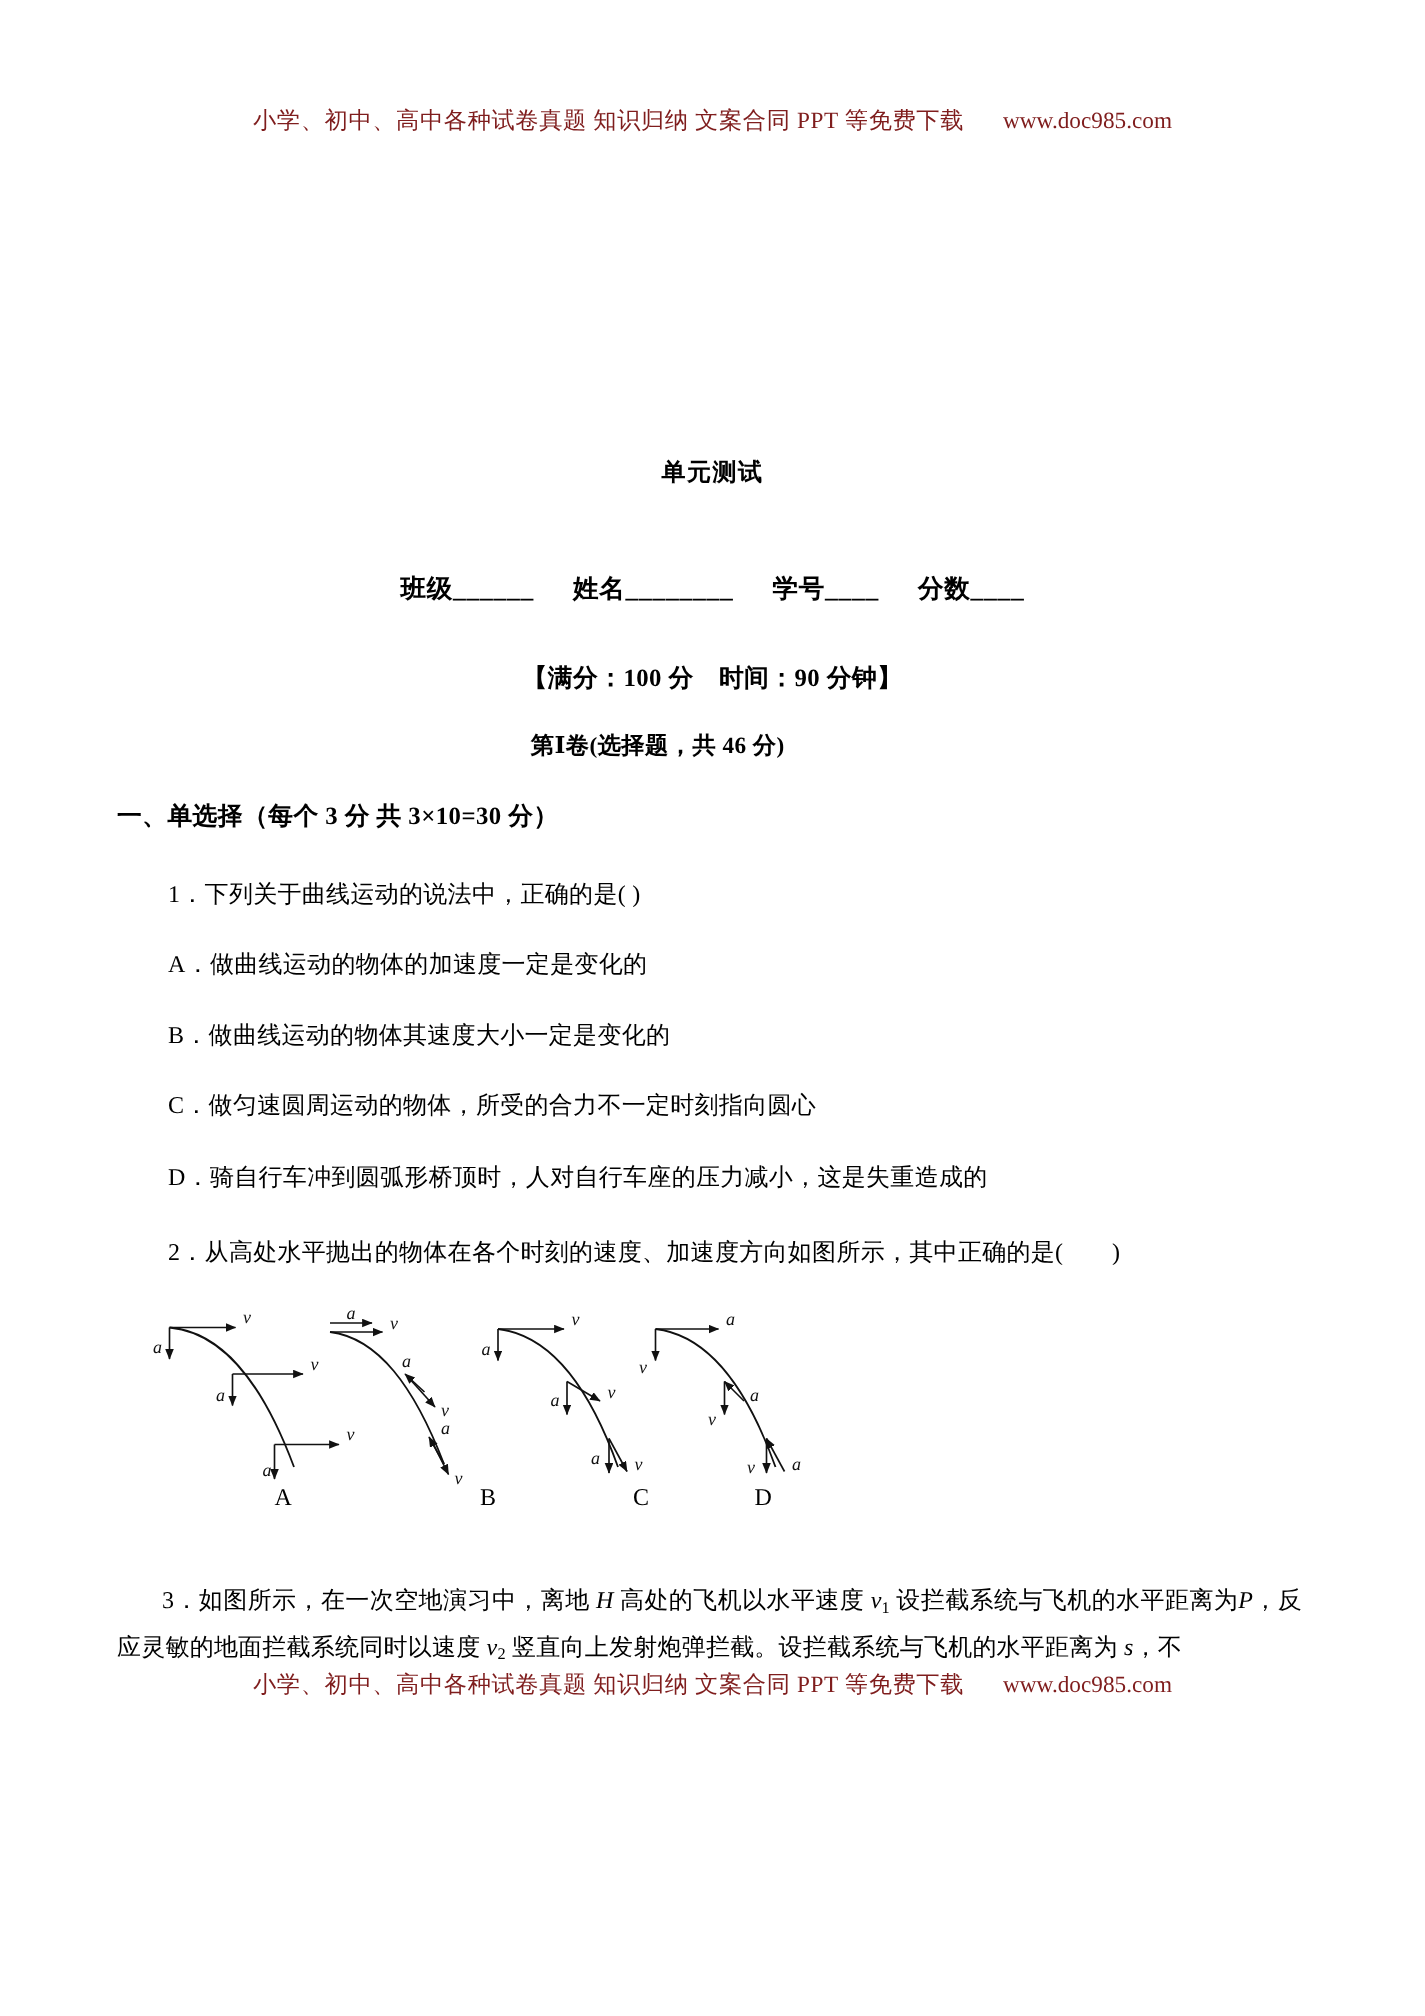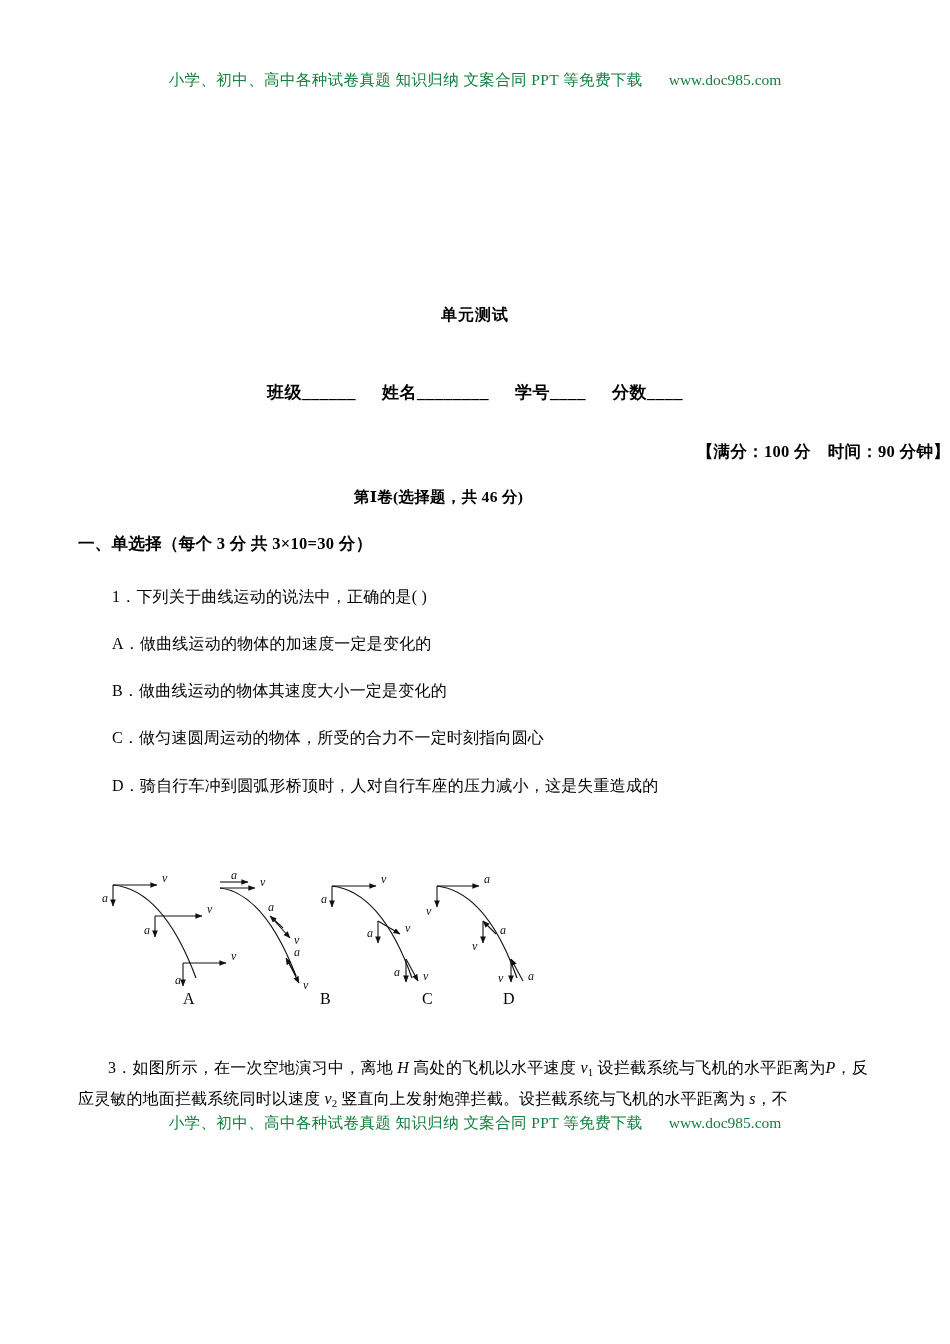--- a/index.html
+++ b/index.html
@@ -25,21 +25,21 @@
 
   
   .runner {
     position: absolute;
     left: 0;
     width: 950px;
     text-align: center;
     font-family: "Liberation Serif", "DejaVu Serif", serif;
     font-size: 15.5px;
     letter-spacing: 0.4px;
-    color: #15803d;
+    color: #7f1d1d;
     white-space: nowrap;
   }
   .runner .url {
     margin-left: 26px;
     letter-spacing: 0;
   }
   .runner-top { top: 70px; }
   .runner-bottom { top: 1113px; }
 
   
@@ -76,21 +76,21 @@
     letter-spacing: 0.5px;
   }
   .id-line .field { white-space: nowrap; }
   .id-line .gap-s { display: inline-block; width: 26px; }
 
   .meta-line {
     position: absolute;
     left: 0;
     width: 950px;
     top: 441px;
-    text-align: right;
+    text-align: center;
     font-size: 16.5px;
     font-weight: bold;
     letter-spacing: 0.3px;
   }
   .part-line {
     position: absolute;
     left: 0;
     width: 877px;
     top: 487px;
     text-align: center;
@@ -184,20 +184,21 @@
   <div class="part-line">第Ⅰ卷(选择题，共 46 分)</div>
 
   <div class="section-head">一、单选择（每个 3 分 共 3×10=30 分）</div>
 
   <div class="qline q1">1．下列关于曲线运动的说法中，正确的是( )</div>
   <div class="qline opt-a">A．做曲线运动的物体的加速度一定是变化的</div>
   <div class="qline opt-b">B．做曲线运动的物体其速度大小一定是变化的</div>
   <div class="qline opt-c">C．做匀速圆周运动的物体，所受的合力不一定时刻指向圆心</div>
   <div class="qline opt-d">D．骑自行车冲到圆弧形桥顶时，人对自行车座的压力减小，这是失重造成的</div>
 
+  <div class="qline q2">2．从高处水平抛出的物体在各个时刻的速度、加速度方向如图所示，其中正确的是(　　)</div>
 
   <div class="figure-block">
     <svg width="470" height="150" viewBox="0 0 470 150">
       <defs>
         <marker id="ah" markerWidth="7" markerHeight="7" refX="6" refY="2.6" orient="auto">
           <path d="M0,0 L6.4,2.6 L0,5.2 z" fill="#111"></path>
         </marker>
       </defs>
       <g stroke="#111" stroke-width="1.1" fill="none" marker-end="url(#ah)">
 

